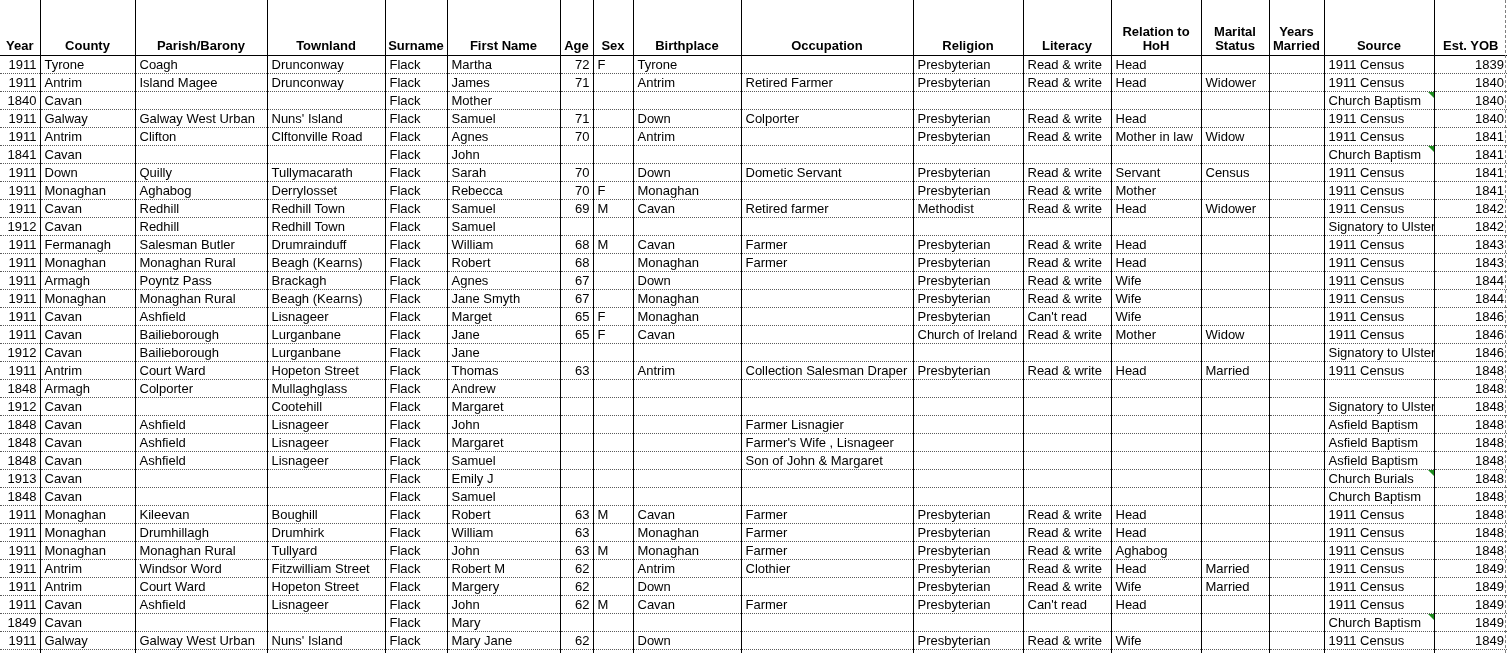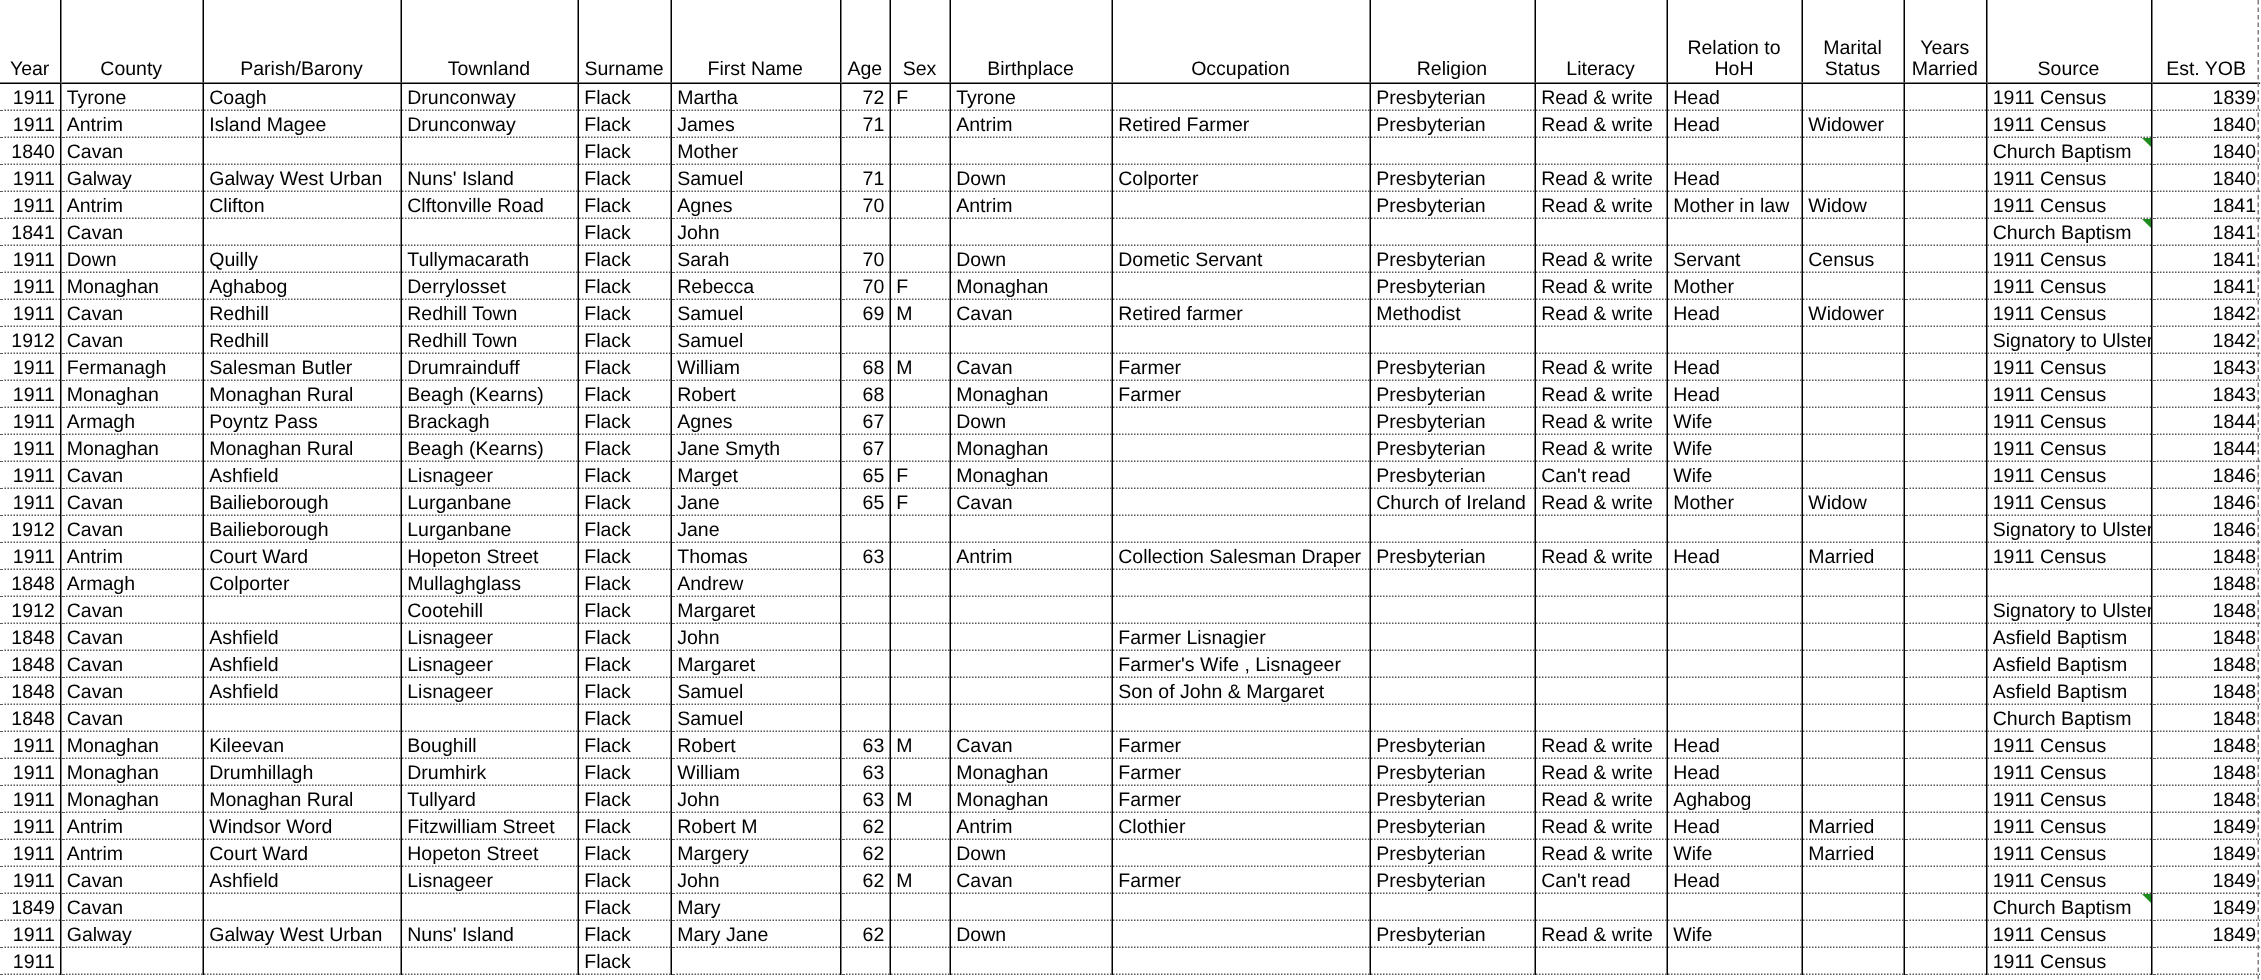--- a/index.html
+++ b/index.html
@@ -17,21 +17,21 @@
     white-space:nowrap;
     overflow:hidden;
     padding:0 3px 0 4px;
     border-left:1px solid #000;
   }
   th:first-child,td:first-child{border-left:none;margin-left:32px;}
   thead th{
     height:53px;
     vertical-align:bottom;
     text-align:center;
-    font-weight:normal;
+    font-weight:bold;
     border-bottom:1px solid #000;
     white-space:normal;
     overflow-wrap:break-word;
     line-height:14px;
     padding:0 2px 2px 2px;
   }
   tbody td{
     height:17px;
     line-height:17px;
     border-bottom:1px dotted #5a5a5a;
@@ -527,20 +527,39 @@
           <td>Son of John &amp; Margaret</td>
           <td></td>
           <td></td>
           <td></td>
           <td></td>
           <td></td>
           <td>Asfield Baptism</td>
           <td class="num">1848</td>
         </tr>
         <tr>
+          <td class="num">1913</td>
+          <td>Cavan</td>
+          <td></td>
+          <td></td>
+          <td>Flack</td>
+          <td>Emily J</td>
+          <td class="num"></td>
+          <td></td>
+          <td></td>
+          <td></td>
+          <td></td>
+          <td></td>
+          <td></td>
+          <td></td>
+          <td></td>
+          <td>Church Burials<span class="comment-tri" style="border-top-color: rgb(30, 139, 30);"></span></td>
+          <td class="num">1848</td>
+        </tr>
+        <tr>
           <td class="num">1848</td>
           <td>Cavan</td>
           <td></td>
           <td></td>
           <td>Flack</td>
           <td>Samuel</td>
           <td class="num"></td>
           <td></td>
           <td></td>
           <td></td>

